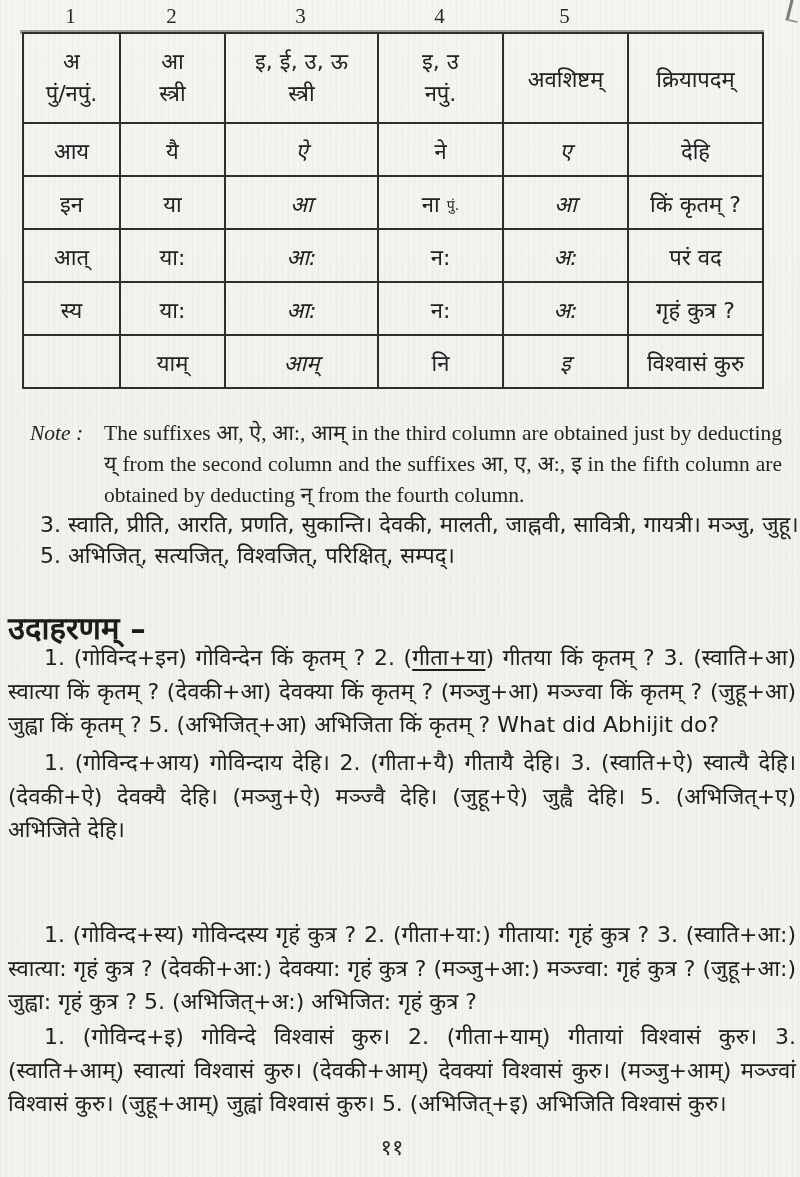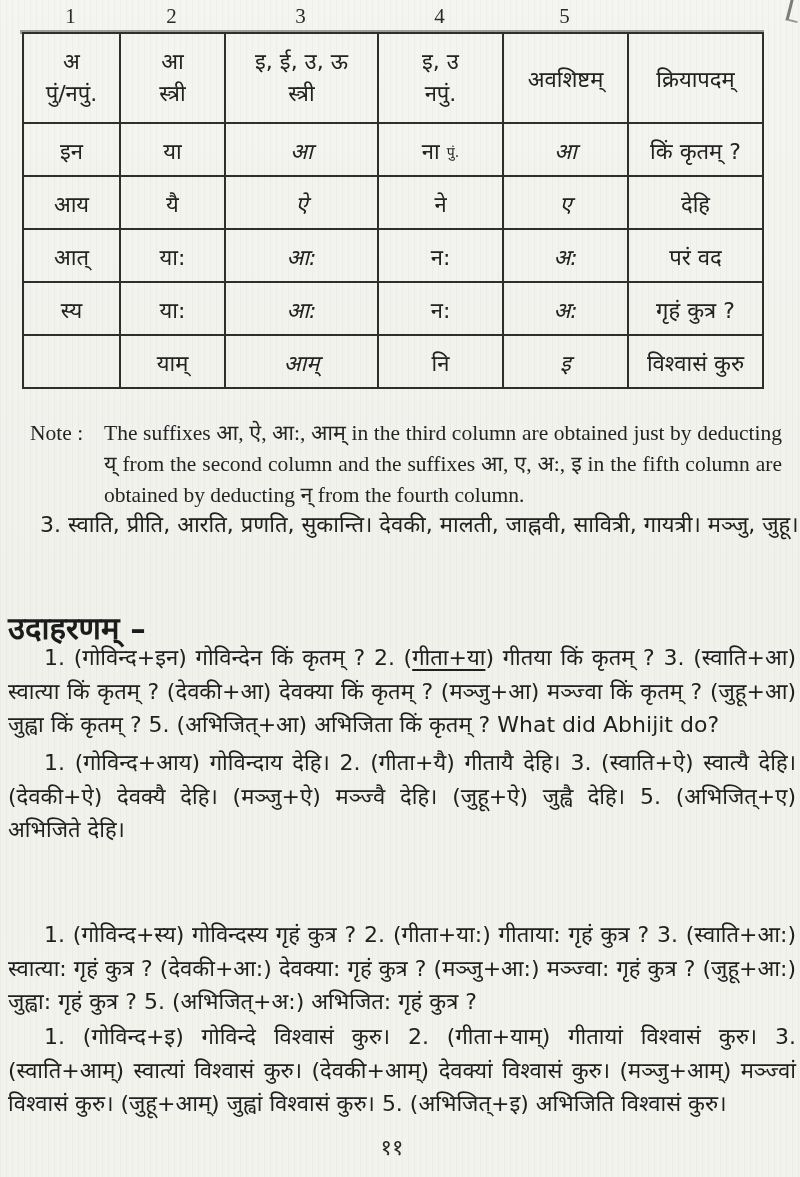--- a/index.html
+++ b/index.html
@@ -22,21 +22,21 @@
   table.suffix{position:absolute;left:22px;top:32px;width:740px;border-collapse:collapse;table-layout:fixed;}
   table.suffix td{border:2px solid #2e2e2c;text-align:center;vertical-align:middle;
     font-size:22px;color:#222;padding:0 2px;height:51px;overflow:hidden;}
   tr.hdr td{height:88px;}
   .h-line{display:block;line-height:32px;}
   td.ital{font-style:italic;}
   .sup-small{font-size:14px;margin-left:7px;vertical-align:2px;}
   
   .note{position:absolute;left:30px;top:418px;width:752px;display:flex;
     font-family:"Liberation Serif",serif;font-size:21.5px;line-height:31px;color:#242424;}
-  .note-label{width:74px;flex:none;}
+  .note-label{width:74px;flex:none;font-style:italic;}
   .note-text{flex:1;text-align:justify;}
   
   .wordlist{position:absolute;left:40px;top:510px;width:734px;font-size:22px;line-height:30.5px;color:#202020;}
   .wl-line{white-space:nowrap;}
   .wl-a{display:inline-block;width:385px;}
   
   .ex-heading{position:absolute;left:8px;top:606px;font-size:31px;font-weight:bold;color:#1b1b1b;}
   .para{position:absolute;left:8px;width:788px;font-size:22px;line-height:33.5px;
     text-align:justify;text-indent:36px;color:#1f1f1f;}
   .p1{top:641px}.p2{top:746px}.p3{top:817px}.p4{top:918px}.p5{top:1020px}
@@ -94,36 +94,36 @@
           <span class="h-line">नपुं.</span>
         </td>
         <td>
           <span>अवशिष्टम्</span>
         </td>
         <td>
           <span>क्रियापदम्</span>
         </td>
       </tr>
       <tr>
+        <td>आय</td>
+        <td>यै</td>
+        <td class="ital">ऐ</td>
+        <td>ने</td>
+        <td class="ital">ए</td>
+        <td>देहि</td>
+      </tr>
+      <tr>
         <td>इन</td>
         <td>या</td>
         <td class="ital">आ</td>
         <td>
           <span>ना</span><span class="sup-small">पुं.</span>
         </td>
         <td class="ital">आ</td>
         <td>किं कृतम् ?</td>
-      </tr>
-      <tr>
-        <td>आय</td>
-        <td>यै</td>
-        <td class="ital">ऐ</td>
-        <td>ने</td>
-        <td class="ital">ए</td>
-        <td>देहि</td>
       </tr>
       <tr>
         <td>आत्</td>
         <td>या:</td>
         <td class="ital">आ:</td>
         <td>न:</td>
         <td class="ital">अ:</td>
         <td>परं वद</td>
       </tr>
       <tr>
@@ -145,20 +145,21 @@
     </tbody>
   </table>
 
   <div class="note">
     <span class="note-label">Note :</span>
     <span class="note-text">The suffixes आ, ऐ, आ:, आम् in the third column are obtained just by deducting य् from the second column and the suffixes आ, ए, अ:, इ in the fifth column are obtained by deducting न् from the fourth column.</span>
   </div>
 
   <div class="wordlist">
     <div class="wl-line">3. स्वाति, प्रीति, आरति, प्रणति, सुकान्ति।  देवकी, मालती, जाह्नवी, सावित्री, गायत्री। मञ्जु, जुहू।</div>
+    <div class="wl-line">5. अभिजित्, सत्यजित्, विश्वजित्, परिक्षित्, सम्पद्।</div>
   </div>
 
   <div class="ex-heading">उदाहरणम् –</div>
 
   <div class="para p1">
     <span>1. (गोविन्द+इन) गोविन्देन किं कृतम् ?  2. (</span><span class="ul">गीता+या</span><span>) गीतया किं कृतम् ?  3. (स्वाति+आ) स्वात्या किं कृतम् ? (देवकी+आ) देवक्या किं कृतम् ? (मञ्जु+आ) मञ्ज्वा किं कृतम् ? (जुहू+आ) जुह्वा किं कृतम् ?  5. (अभिजित्+आ) अभिजिता  किं कृतम् ? What did Abhijit do?</span>
   </div>
   <div class="para p2">1. (गोविन्द+आय) गोविन्दाय देहि। 2. (गीता+यै) गीतायै देहि। 3. (स्वाति+ऐ) स्वात्यै देहि। (देवकी+ऐ) देवक्यै देहि। (मञ्जु+ऐ) मञ्ज्वै देहि। (जुहू+ऐ) जुह्वै देहि।  5. (अभिजित्+ए) अभिजिते देहि।</div>
   <div class="para p4">1. (गोविन्द+स्य) गोविन्दस्य गृहं कुत्र ?  2. (गीता+या:) गीताया: गृहं कुत्र ?  3. (स्वाति+आ:) स्वात्या: गृहं कुत्र ? (देवकी+आ:) देवक्या: गृहं कुत्र ? (मञ्जु+आ:) मञ्ज्वा: गृहं कुत्र ? (जुहू+आ:) जुह्वा: गृहं कुत्र ? 5. (अभिजित्+अ:) अभिजित: गृहं कुत्र ?</div>
   <div class="para p5">1. (गोविन्द+इ) गोविन्दे विश्वासं कुरु।  2. (गीता+याम्) गीतायां विश्वासं कुरु।  3. (स्वाति+आम्) स्वात्यां विश्वासं कुरु।  (देवकी+आम्) देवक्यां विश्वासं कुरु।  (मञ्जु+आम्) मञ्ज्वां विश्वासं कुरु। (जुहू+आम्) जुह्वां विश्वासं कुरु।  5. (अभिजित्+इ) अभिजिति विश्वासं कुरु।</div>

